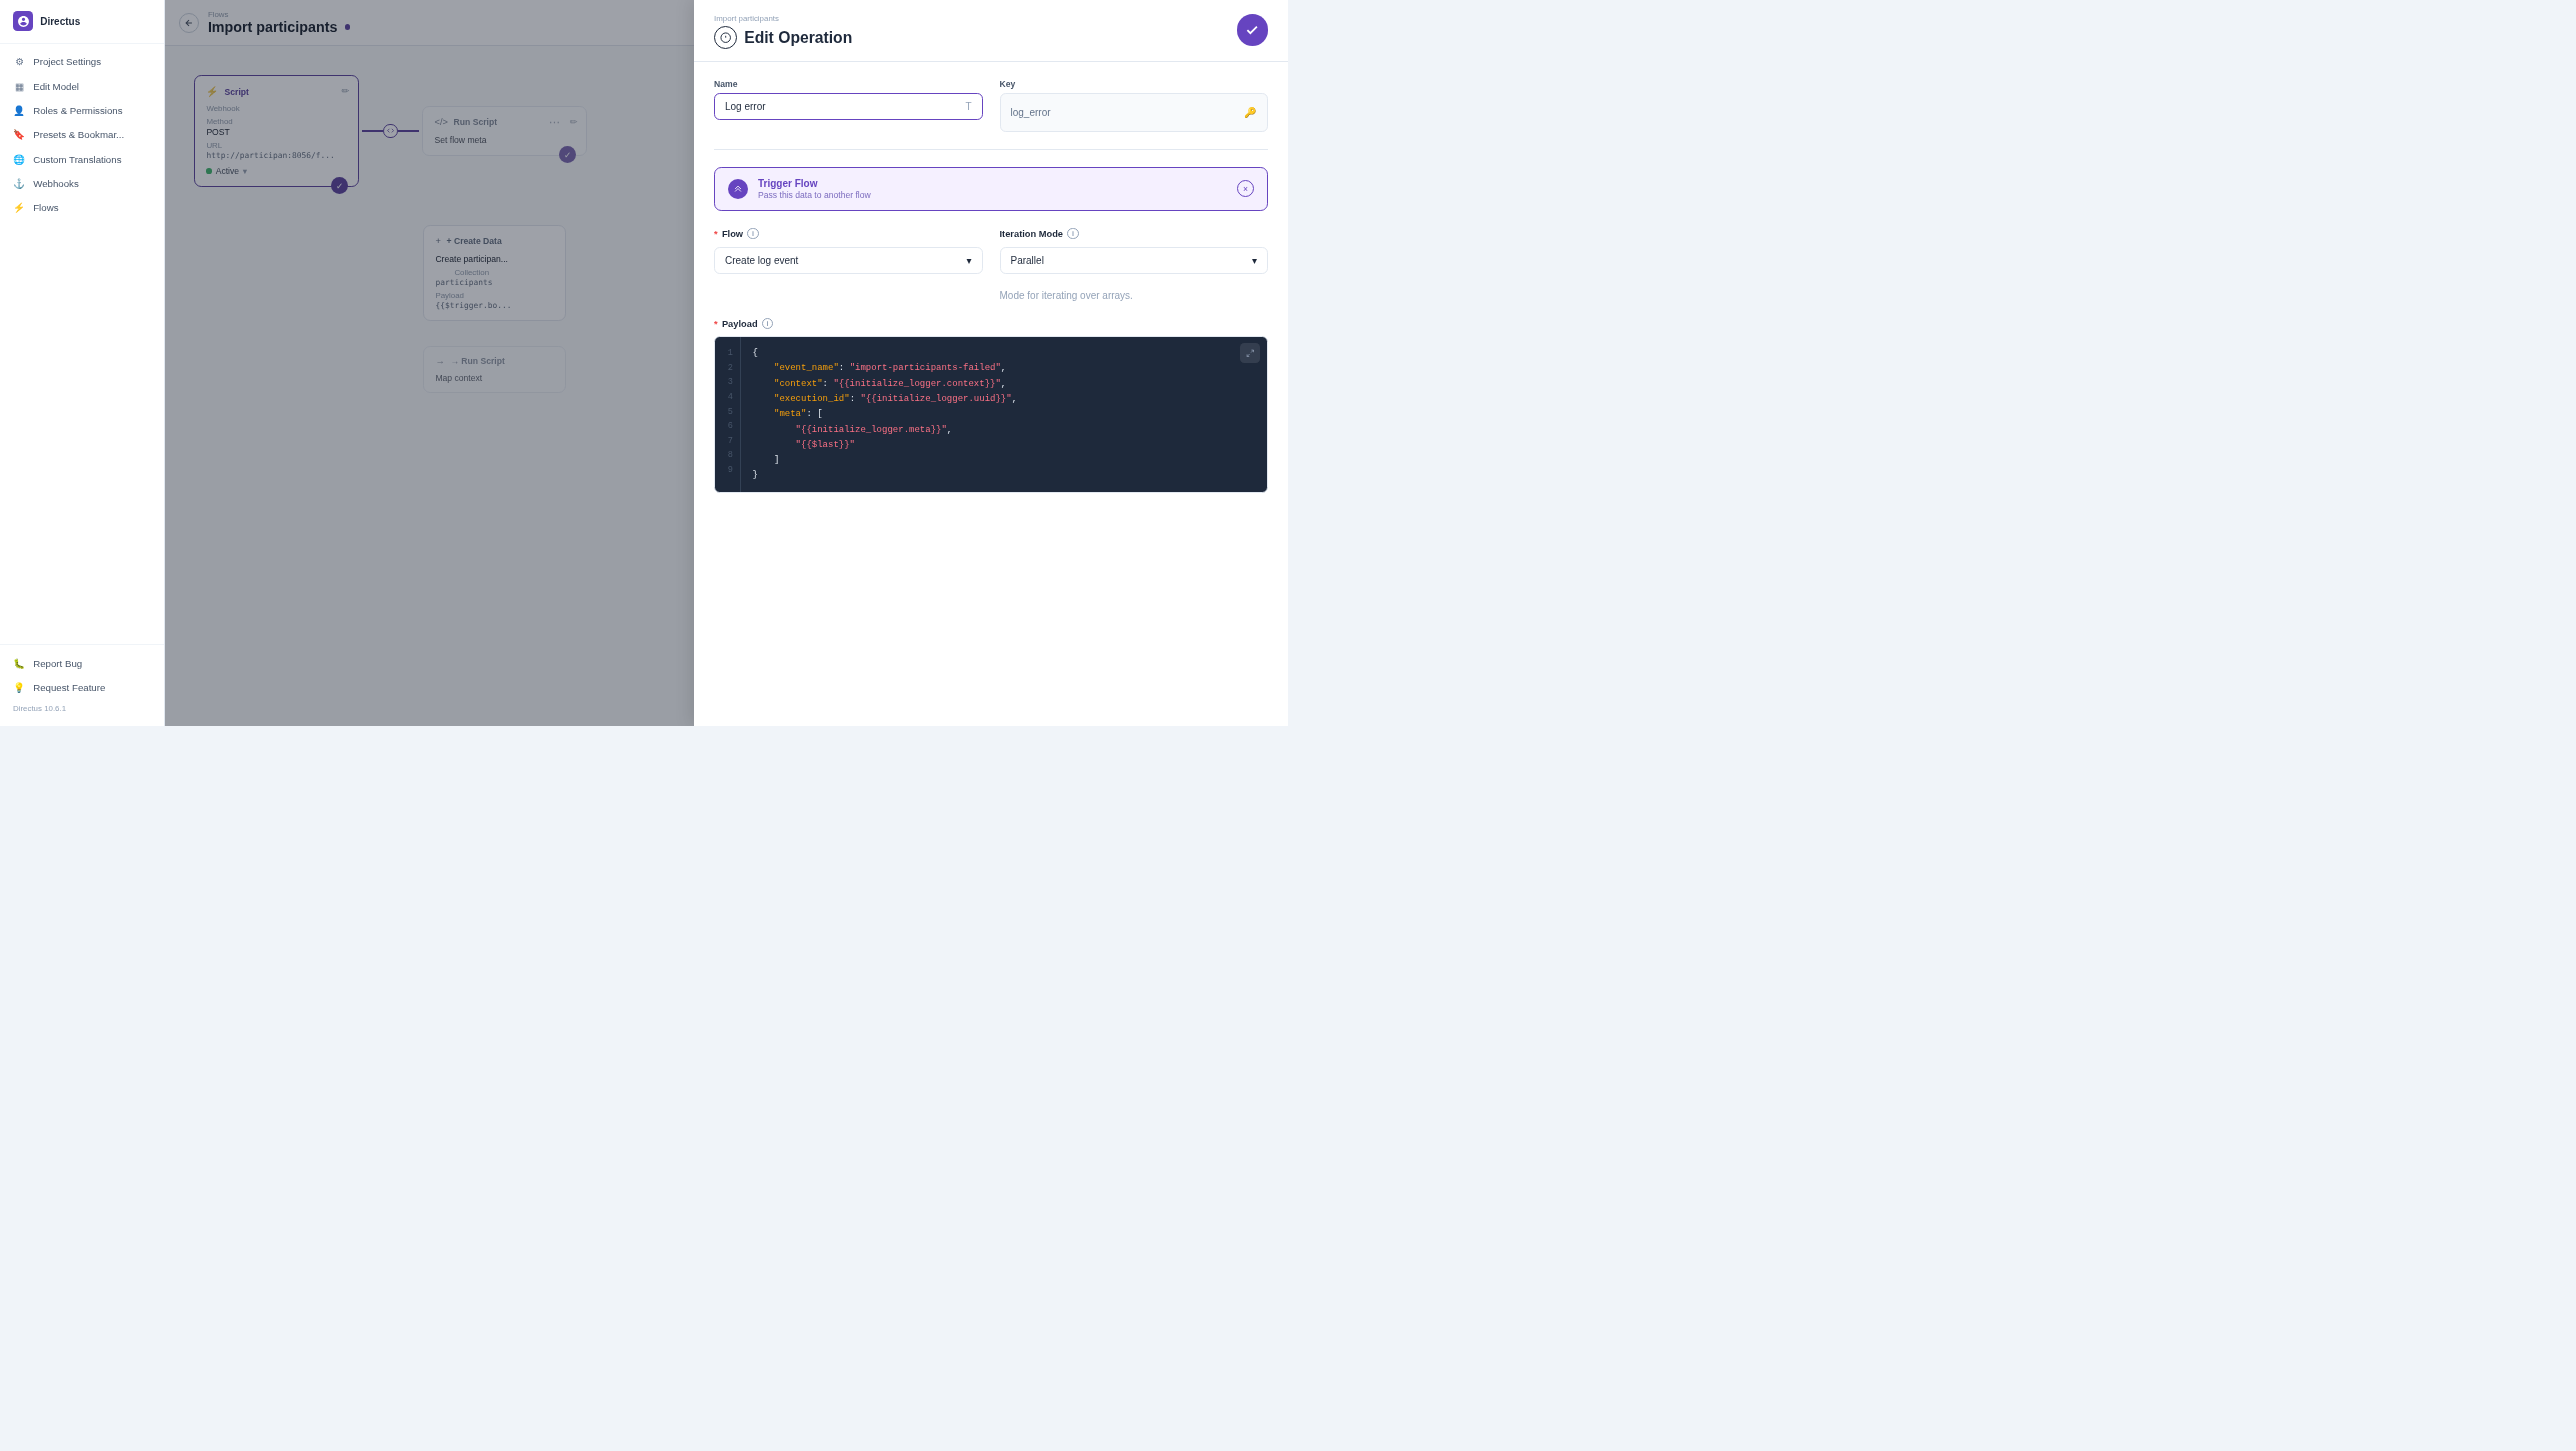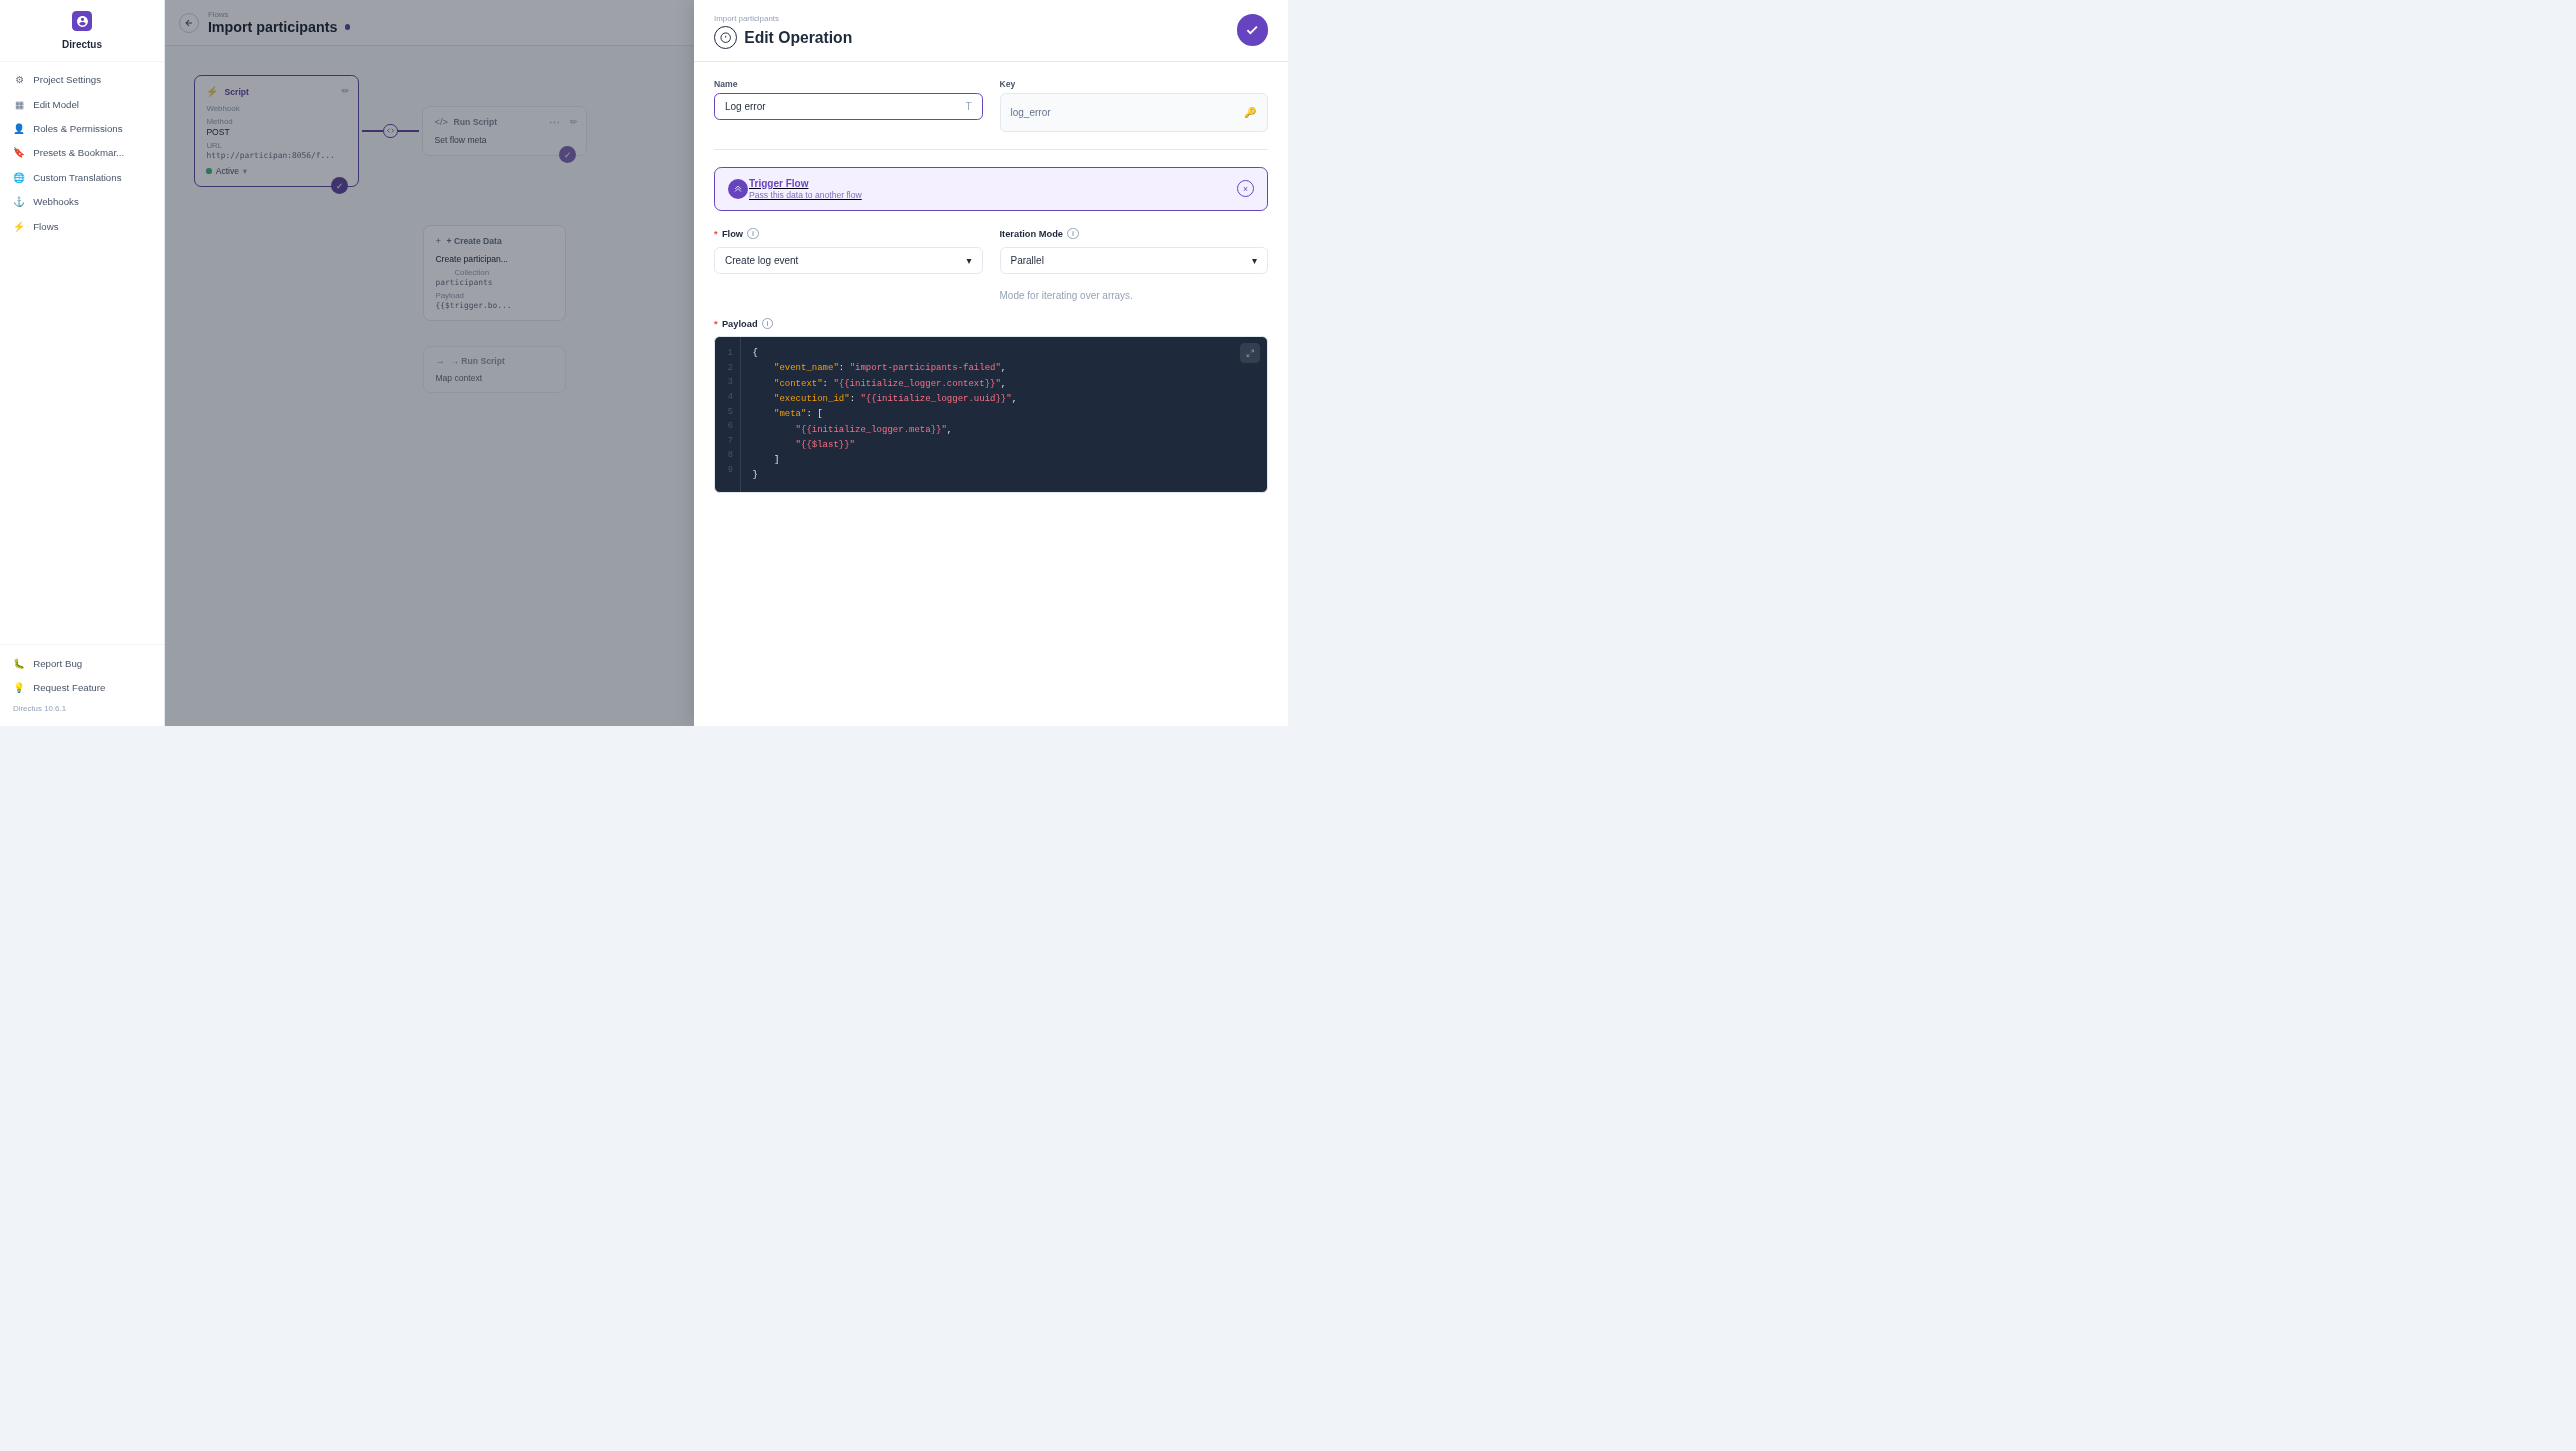--- a/index.html
+++ b/index.html
@@ -21,21 +21,20 @@
       display: flex;
       flex-direction: column;
       flex-shrink: 0;
     }
     .sidebar-header {
       padding: 11.4px 13px;
       display: flex;
       align-items: center;
       gap: 7.2px;
       border-bottom: 0.7px solid #f0f4f8;
-      flex-direction: column;
     }
     .sidebar-logo {
       width: 20px;
       height: 20px;
       background: #6644c0;
       border-radius: 4.3px;
       display: flex;
       align-items: center;
       justify-content: center;
     }
@@ -406,22 +405,21 @@
       padding: 10px 13px;
       background: #f5f0ff;
       display: flex;
       align-items: center;
       justify-content: space-between;
       margin-bottom: 17px;
     }
     .trigger-flow-info {
       display: flex;
       align-items: center;
-      gap: 1px;
-      text-decoration: underline;
+      gap: 10px;
     }
     .trigger-flow-icon {
       width: 20px;
       height: 20px;
       border-radius: 50%;
       background: #6644c0;
       display: flex;
       align-items: center;
       justify-content: center;
       color: white;

